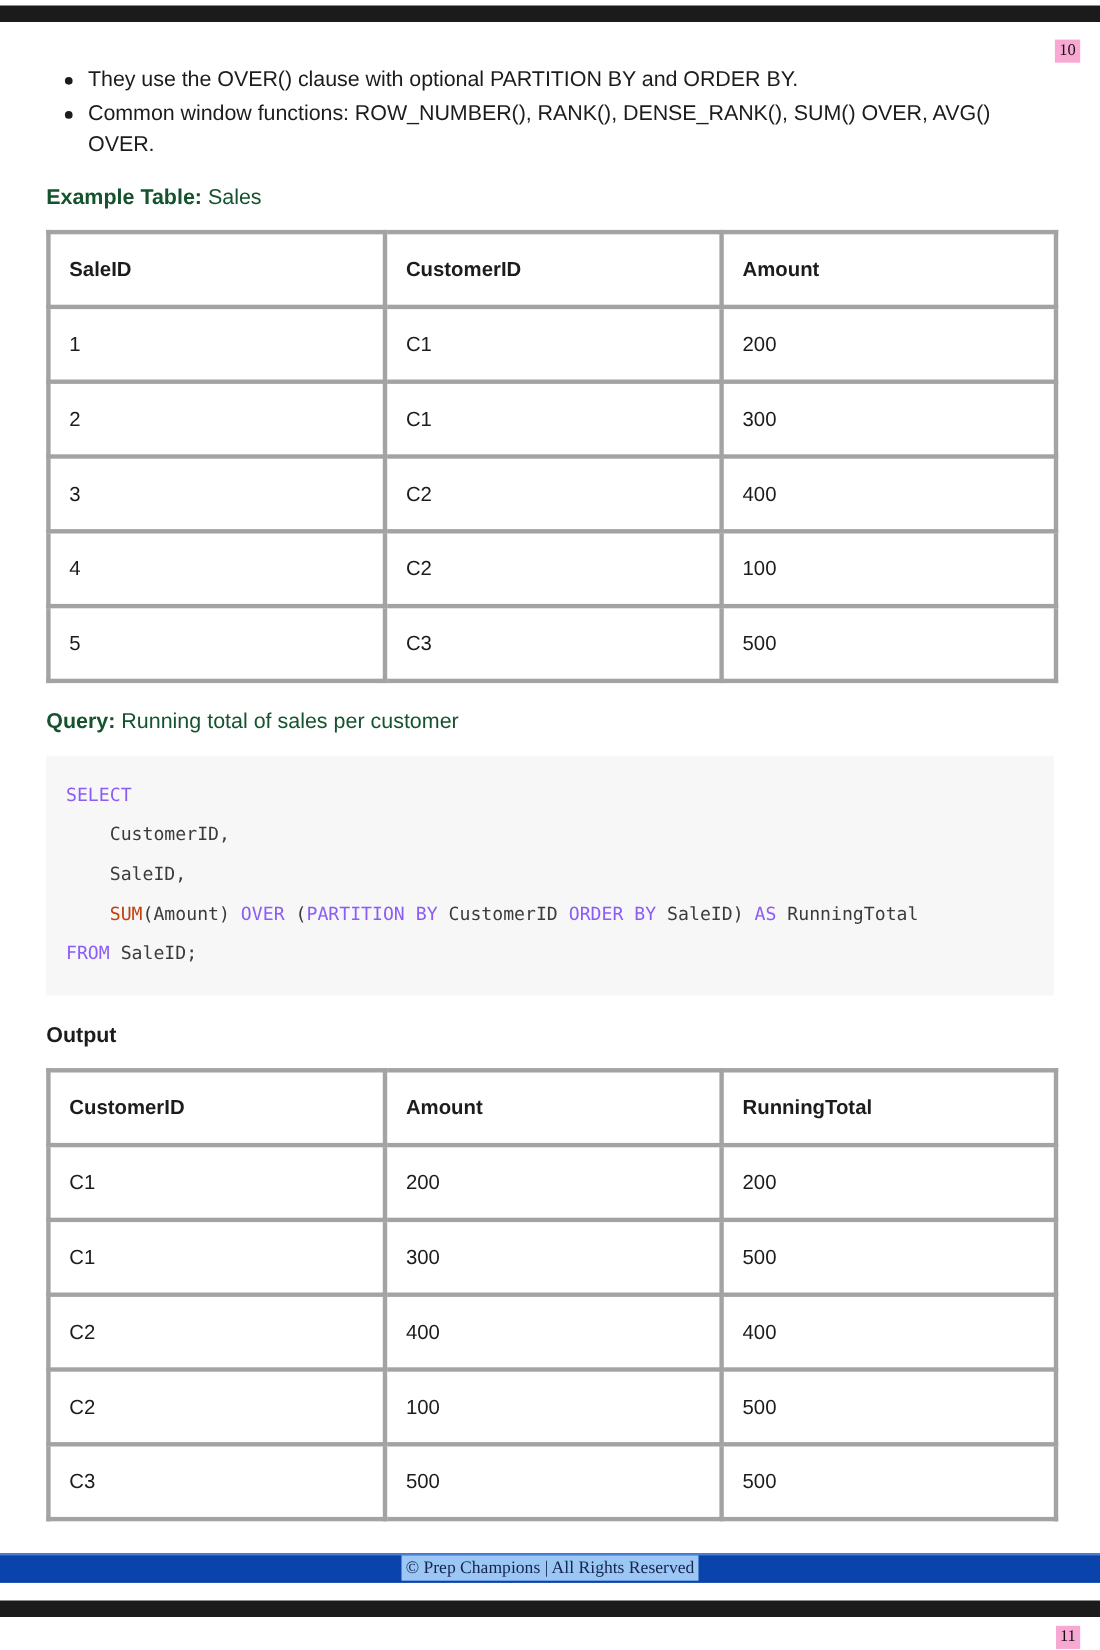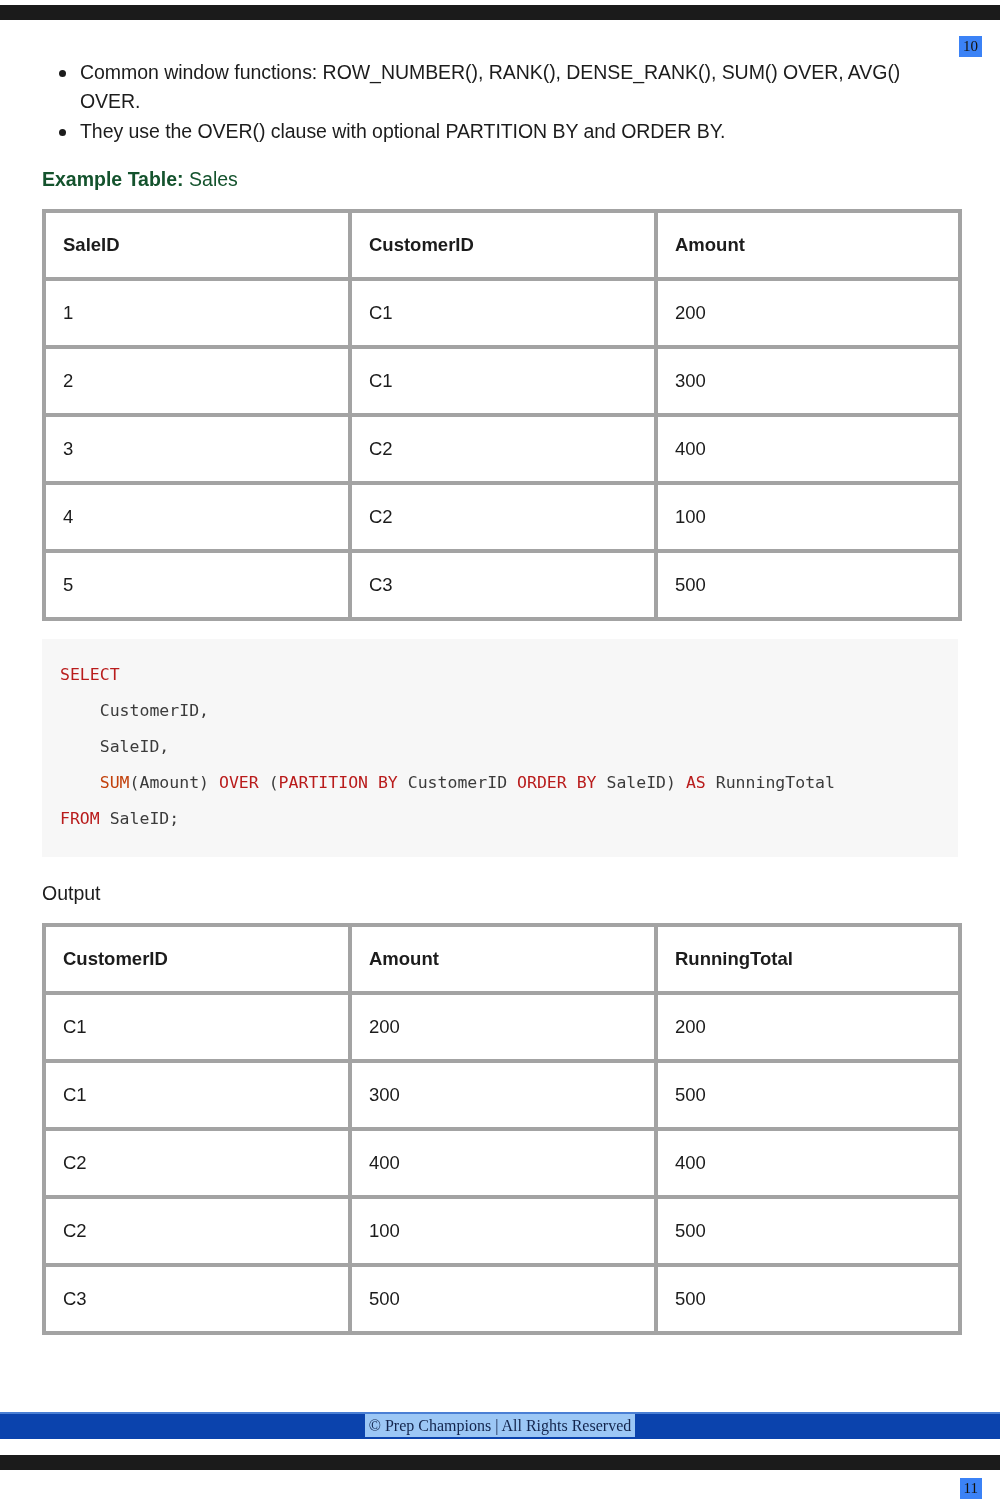--- a/index.html
+++ b/index.html
@@ -31,21 +31,21 @@
     left: 0;
     top: 1455px;
     width: 1000px;
     height: 15px;
     background: #1b1b1b;
   }
 
   
   .page-badge {
     position: absolute;
-    background: #3b82f6;
+    background: #f9a8d4;
     color: #14120b;
     font-family: "Liberation Serif", serif;
     font-size: 15px;
     line-height: 19px;
     text-align: left;
     padding: 1px 4px 1px 4px;
   }
   .page-badge.top { right: 18px; top: 36px; }
   .page-badge.bottom { right: 18px; top: 1478px; }
 
@@ -91,21 +91,21 @@
   }
   .labelled .lbl {
     font-weight: bold;
   }
   .gap-example { margin-top: 20px; }
   .gap-query   { margin-top: 22px; }
 
   .section-head {
     font-size: 19.5px;
     line-height: 26px;
-    font-weight: normal;
+    font-weight: bold;
     color: #1c1c1c;
     margin: 0;
   }
   .gap-output { margin-top: 23px; }
 
   
   table.data {
     border-collapse: collapse;
     width: 916px;
     table-layout: fixed;
@@ -139,21 +139,21 @@
     width: 878px;
   }
   .codeblock pre {
     margin: 0;
     font-family: "Liberation Mono", "DejaVu Sans Mono", monospace;
     font-size: 16.5px;
     line-height: 35px;
     color: #3b3b3b;
     white-space: pre;
   }
-  .kw  { color: #b91c1c; }   
+  .kw  { color: #8b5cf6; }   
   .fn  { color: #c2410c; margin-top: 20px; }   
   .pl  { color: #3b3b3b; }   
 
   
   .footer-bar {
     position: absolute;
     left: 0;
     top: 1412px;
     width: 1000px;
     height: 25px;
@@ -183,22 +183,22 @@
 </head>
 <body>
 
 <div class="top-bar"></div>
 
 <div class="page-badge top">10</div>
 
 <div class="content">
 
   <ul class="bullets">
+    <li>They use the OVER() clause with optional PARTITION BY and ORDER BY.</li>
     <li>Common window functions: ROW_NUMBER(), RANK(), DENSE_RANK(), SUM() OVER, AVG() OVER.</li>
-    <li>They use the OVER() clause with optional PARTITION BY and ORDER BY.</li>
   </ul>
 
   <p class="labelled gap-example">
     <span class="lbl">Example Table:</span><span> Sales</span>
   </p>
 
   <table class="data">
     <colgroup>
         <col class="c1">
         <col class="c2">
@@ -233,20 +233,23 @@
         <td>100</td>
       </tr>
       <tr>
         <td>5</td>
         <td>C3</td>
         <td>500</td>
       </tr>
     </tbody>
   </table>
 
+  <p class="labelled gap-query">
+    <span class="lbl">Query:</span><span> Running total of sales per customer</span>
+  </p>
 
   <div class="codeblock">
     <pre><code id="code-target"><span class="kw">SELECT</span>
 <span class="pl">    CustomerID,</span>
 <span class="pl">    SaleID,</span>
 <span class="pl">    </span><span class="fn">SUM</span><span class="pl">(Amount) </span><span class="kw">OVER</span><span class="pl"> (</span><span class="kw">PARTITION BY</span><span class="pl"> CustomerID </span><span class="kw">ORDER BY</span><span class="pl"> SaleID) </span><span class="kw">AS</span><span class="pl"> RunningTotal</span>
 <span class="kw">FROM</span><span class="pl"> SaleID;</span></code></pre>
   </div>
 
   <p class="section-head gap-output">Output</p>

